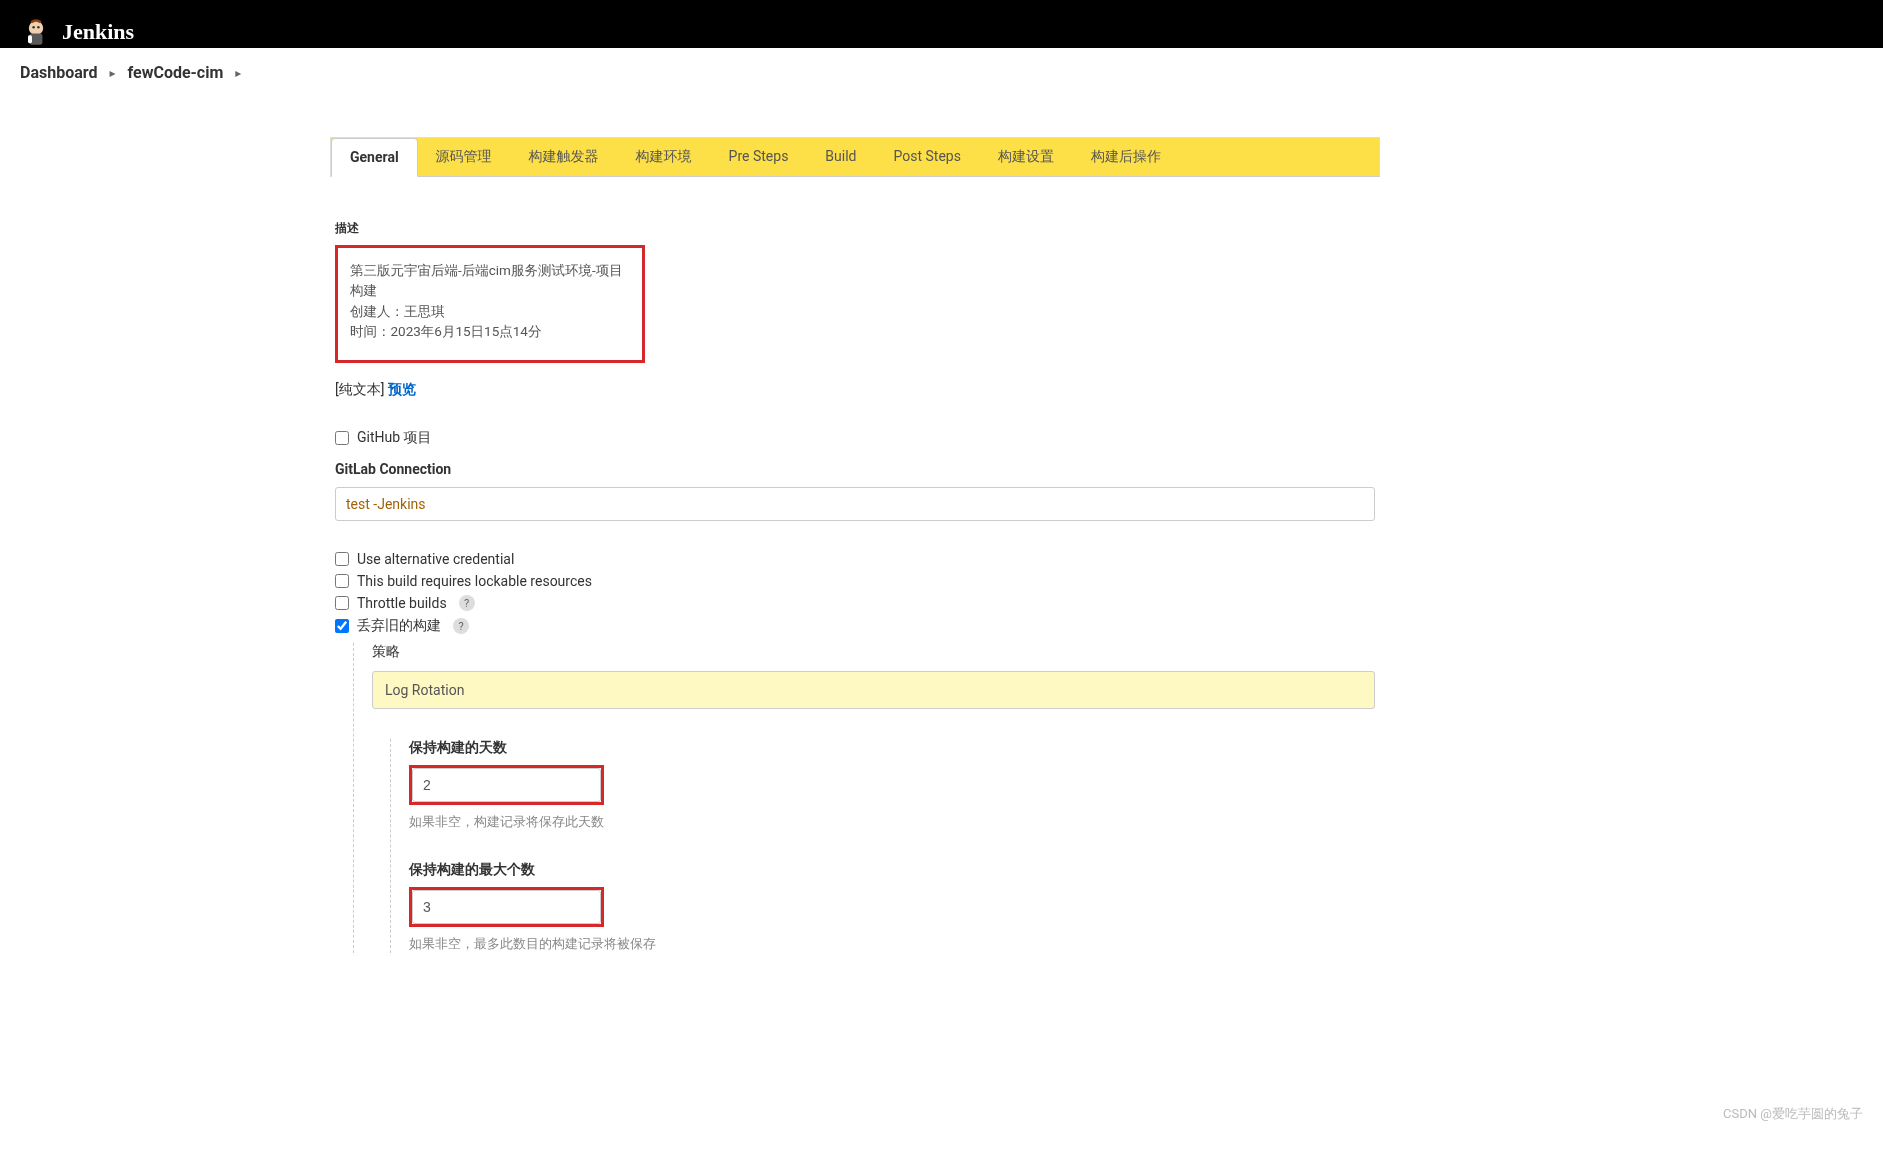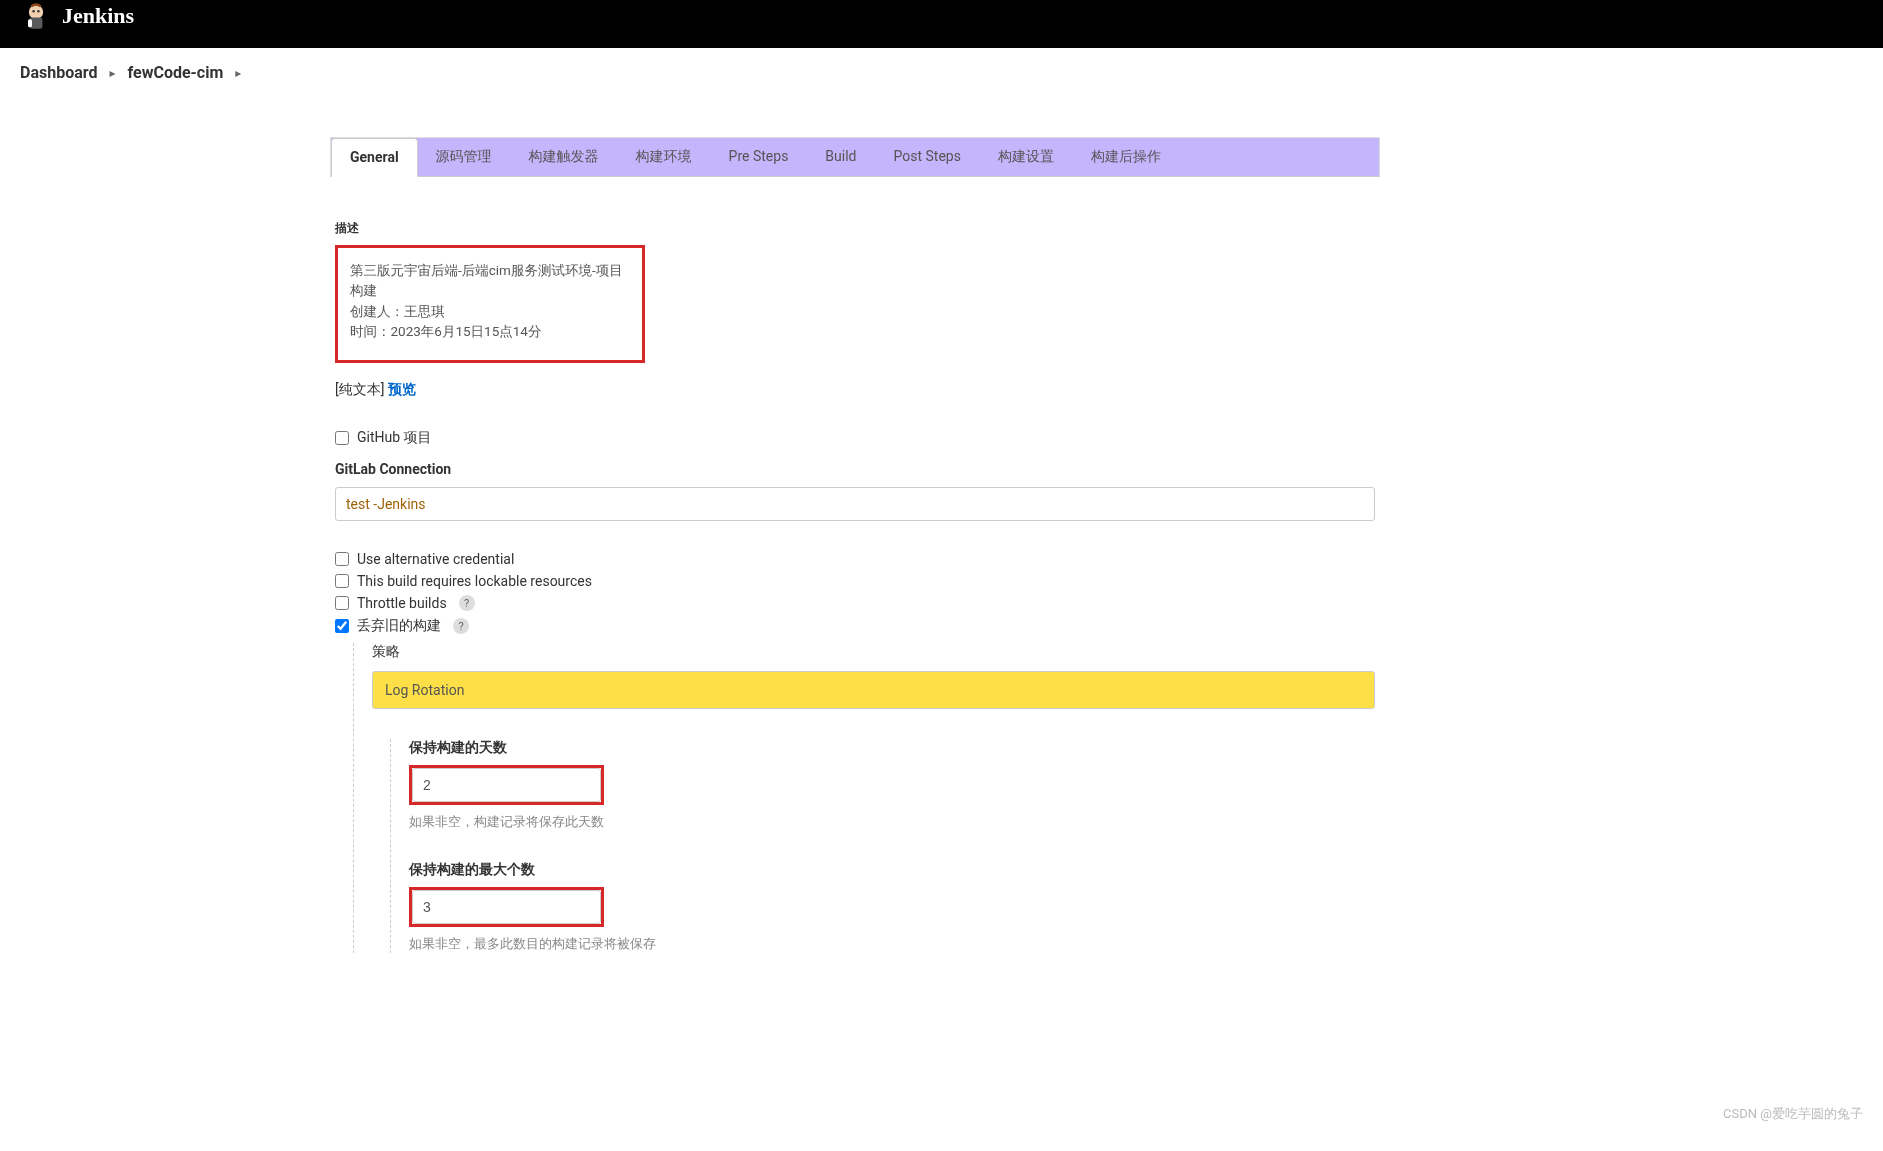--- a/index.html
+++ b/index.html
@@ -1,29 +1,29 @@
 <!DOCTYPE html>
 <html><head>
   <meta charset="utf-8">
   <style>
     * { margin: 0; padding: 0; box-sizing: border-box; }
     body { font-family: -apple-system, BlinkMacSystemFont, "Segoe UI", Roboto, "Helvetica Neue", Arial, sans-serif; font-size: 14px; color: #333; background: #fff; }
     
-    .header { background: #000; color: #fff; height: 48px; display: flex; align-items: flex-start; padding: 0 20px; }
+    .header { background: #000; color: #fff; height: 48px; display: flex; align-items: flex-end; padding: 0 20px; }
     .logo { display: flex; align-items: center; gap: 10px; }
     .logo-icon { width: 32px; height: 32px; }
     .logo-text { font-size: 22px; font-weight: bold; font-family: Georgia, serif; }
     
     .breadcrumbs { padding: 15px 20px; display: flex; align-items: center; gap: 12px; font-size: 16px; }
     .breadcrumbs a { color: #333; text-decoration: none; font-weight: bold; }
     .chevron { color: #666; font-size: 12px; }
     
     .main { padding: 40px 20px 20px 330px; max-width: 1400px; }
     
-    .tabs { display: flex; border-bottom: 1px solid #ccc; background: #c4b5fd; border-top: 1px solid #ddd; border-left: 1px solid #ddd; border-right: 1px solid #ddd; }
+    .tabs { display: flex; border-bottom: 1px solid #ccc; background: #fde047; border-top: 1px solid #ddd; border-left: 1px solid #ddd; border-right: 1px solid #ddd; }
     .tab { padding: 10px 18px; cursor: pointer; color: #555; font-size: 14px; border-right: 1px solid transparent; }
     .tab.active { background: #fff; border: 1px solid #ccc; border-bottom: 1px solid #fff; margin-bottom: -1px; font-weight: bold; color: #333; border-radius: 4px 4px 0 0; }
     
     .content { padding: 15px 5px; }
     
     .section-label { font-weight: bold; margin-bottom: 8px; font-size: 12px; margin-top: 28px; }
     
     .desc-box { border: 3px solid #d62828; padding: 12px; width: 310px; height: 118px; font-size: 13.5px; line-height: 1.5; color: #555; }
     
     .plaintext-row { margin-top: 18px; font-size: 14px; }
@@ -35,21 +35,21 @@
     .checkbox-row label { cursor: pointer; }
     .checkbox-row .help { display: inline-flex; align-items: center; justify-content: center; width: 16px; height: 16px; border-radius: 50%; background: #ddd; color: #666; font-size: 11px; cursor: pointer; margin-left: 4px; }
     
     .bold-label { font-weight: bold; margin-top: 14px; font-size: 14px; }
     
     .wide-select { width: 100%; padding: 8px 10px; border: 1px solid #ccc; border-radius: 3px; margin-top: 10px; font-size: 14px; color: #a16207; background: #fff; }
     
     .indent-section { margin-left: 18px; border-left: 1px dashed #ccc; padding-left: 18px; margin-top: 8px; }
     .indent-section2 { margin-left: 18px; border-left: 1px dashed #ccc; padding-left: 18px; margin-top: 8px; }
     
-    .strategy-box { margin-left: 18px; margin-top: 10px; padding: 10px 12px; border: 1px solid #ccc; border-radius: 3px; background: #fde047; font-size: 14px; color: #555; }
+    .strategy-box { margin-left: 18px; margin-top: 10px; padding: 10px 12px; border: 1px solid #ccc; border-radius: 3px; background: #fef9c3; font-size: 14px; color: #555; }
     
     .field-group { margin-top: 30px; }
     .field-label { font-weight: bold; font-size: 14px; margin-bottom: 8px; }
     .field-input-wrap { border: 3px solid #d62828; width: 195px; padding: 0; }
     .field-input-wrap input { width: 100%; padding: 8px 10px; border: 1px solid #ccc; border-radius: 3px; font-size: 14px; color: #555; outline: none; }
     .field-hint { margin-top: 8px; font-size: 13px; color: #888; }
     
     .spacer-top { margin-top: 30px; }
     
     .watermark { position: fixed; bottom: 28px; right: 20px; color: #bbb; font-size: 13px; }

